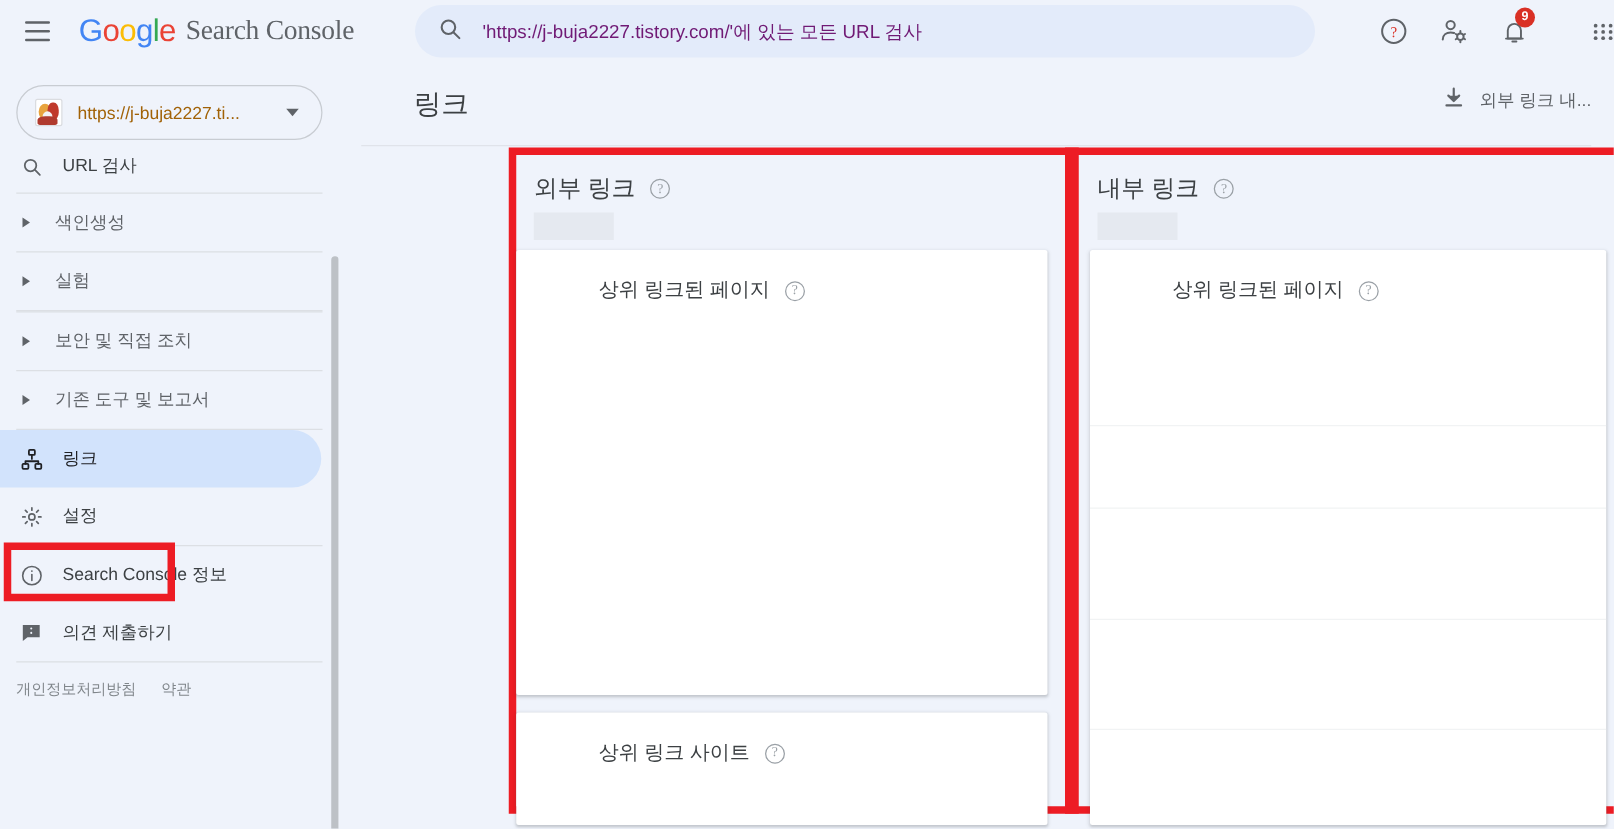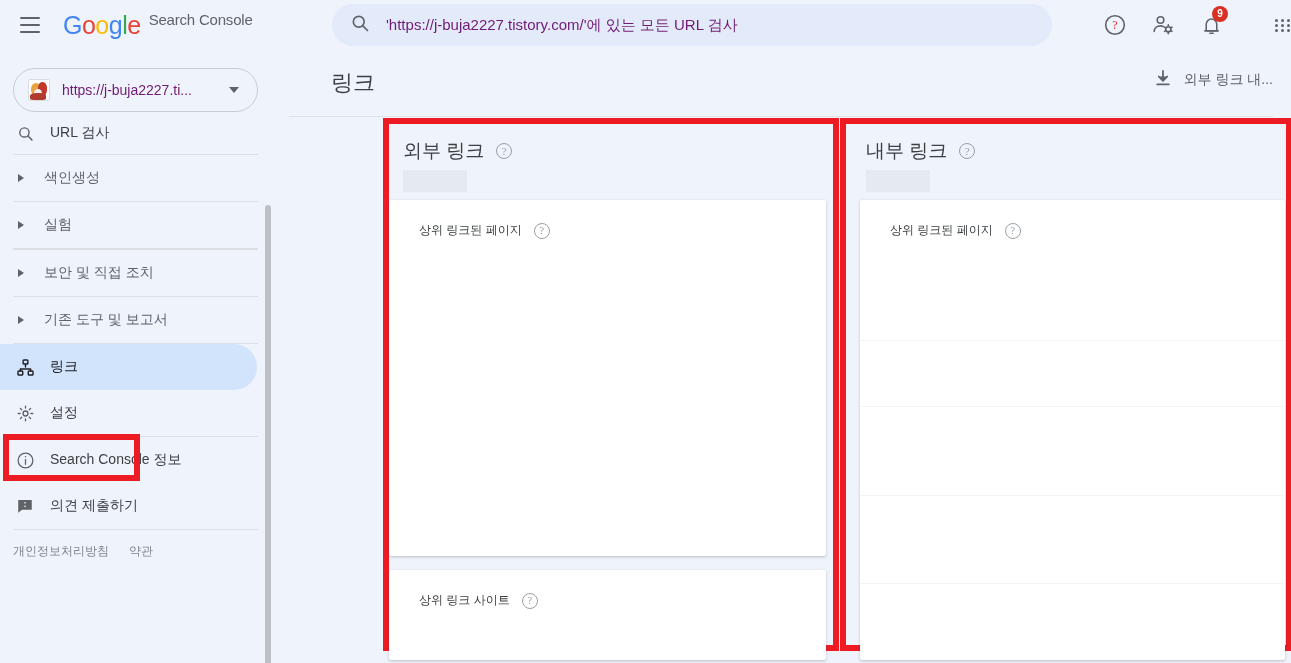--- a/index.html
+++ b/index.html
@@ -31,21 +31,21 @@
   #brand {
     margin-left: 9px; font-size: 23px; letter-spacing: -0.2px; white-space: nowrap;
     color: #5f6368; display: flex; align-items: flex-start;
   }
   #brand .g-logo { font-weight: 400; font-size: 25px; letter-spacing: -0.5px; }
   .gl { }
   .gl.b { color: #4285f4; }
   .gl.r { color: #ea4335; }
   .gl.y { color: #fbbc05; }
   .gl.g { color: #34a853; }
-  #brand .sc-text { margin-left: 8px; color: #5f6368; font-size: 15px; }
+  #brand .sc-text { margin-left: 8px; color: #5f6368; font-size: 22px; font-family: Liberation Serif, serif; }
 
   #searchbox {
     position: absolute; left: 332px; top: 4px; width: 720px; height: 42px;
     background: #e3ebfa; border-radius: 21px;
     display: flex; align-items: center; cursor: text;
   }
   #searchbox .mag { margin-left: 18px; margin-right: 16px; flex: none; }
   #searchbox .ph { font-size: 15px; color: #701a75; white-space: nowrap; }
 
   .topicon {
@@ -80,21 +80,21 @@
   #prop-favicon {
     width: 22px; height: 22px; margin-left: 14px; border: 1px solid #dadce0;
     background: #fff; border-radius: 2px; overflow: hidden; flex: none;
     position: relative;
   }
   #prop-favicon .f1 { position:absolute; left:2px; top:3px; width:10px; height:12px; background:#e8a33d; border-radius: 50% 50% 40% 40%; }
   #prop-favicon .f2 { position:absolute; left:9px; top:2px; width:9px; height:14px; background:#c0392b; border-radius: 45%; }
   #prop-favicon .f3 { position:absolute; left:5px; top:9px; width:8px; height:9px; background:#f2f2f2; border-radius:50%; }
   #prop-favicon .f4 { position:absolute; left:1px; top:13px; width:16px; height:7px; background:#b03a2e; border-radius: 40% 40% 20% 20%; }
   #prop-label {
-    margin-left: 12px; font-size: 14px; color: #701a75; flex: 1;
+    margin-left: 12px; font-size: 14px; color: #a16207; flex: 1;
     white-space: nowrap; overflow: hidden;
   }
   #prop-caret {
     width: 0; height: 0; border-left: 5px solid transparent; border-right: 5px solid transparent;
     border-top: 6px solid #5f6368; margin-right: 18px; flex: none;
   }
 
   .nav-item {
     height: 46px; display: flex; align-items: center; cursor: pointer;
     position: relative;
@@ -135,20 +135,21 @@
   #page-title { font-size: 22px; color: #3c4043; margin-left: 42px; }
   #export-btn {
     position: absolute; right: 0; top: 18px;
     display: flex; align-items: center; cursor: pointer; color: #5f6368;
   }
   #export-btn .exp-label { font-size: 14px; margin-left: 11px; white-space: nowrap; }
 
   #columns {
     position: absolute; left: 0; top: 68px; width: 1020px; height: 545px;
     display: flex;
+    padding-left: 24px;
   }
   .column { position: relative; }
   .col-left { width: 456px; margin-left: 112px; }
   .col-right { width: 452px; margin-left: 2px; }
 
   .redbox {
     position: absolute; border: 6px solid #ed1c24; pointer-events: none;
   }
 
   .col-inner { position: absolute; left: 6px; top: 6px; right: 6px; bottom: 0; }
@@ -158,21 +159,21 @@
   .col-head .ttl-row { display: flex; align-items: center; }
   .col-head .ttl { font-size: 19px; color: #3c4043; }
   .skeleton { width: 64px; height: 22px; background: #e5e9f0; margin-top: 6px; }
 
   .card {
     background: #fff; border-radius: 2px;
     box-shadow: 0 1px 2px rgba(60,64,67,0.18), 0 1px 3px 1px rgba(60,64,67,0.08);
     position: relative;
   }
   .card-title-row { display: flex; align-items: center; padding: 22px 0 0 30px; }
-  .card-title { font-size: 12px; color: #3c4043; white-space: nowrap; }
+  .card-title { font-size: 16px; color: #3c4043; white-space: nowrap; margin-left: 36px; }
 
   .help-ico {
     width: 16px; height: 16px; border: 1.3px solid #9aa0a6; border-radius: 50%;
     display: inline-flex; align-items: center; justify-content: center;
     font-size: 11px; color: #9aa0a6; margin-left: 12px; cursor: pointer;
     line-height: 1; font-family: "Liberation Serif", serif;
   }
 
   .row-line { position: absolute; left: 0; right: 0; height: 1px; background: #f1f3f4; }
 </style>

